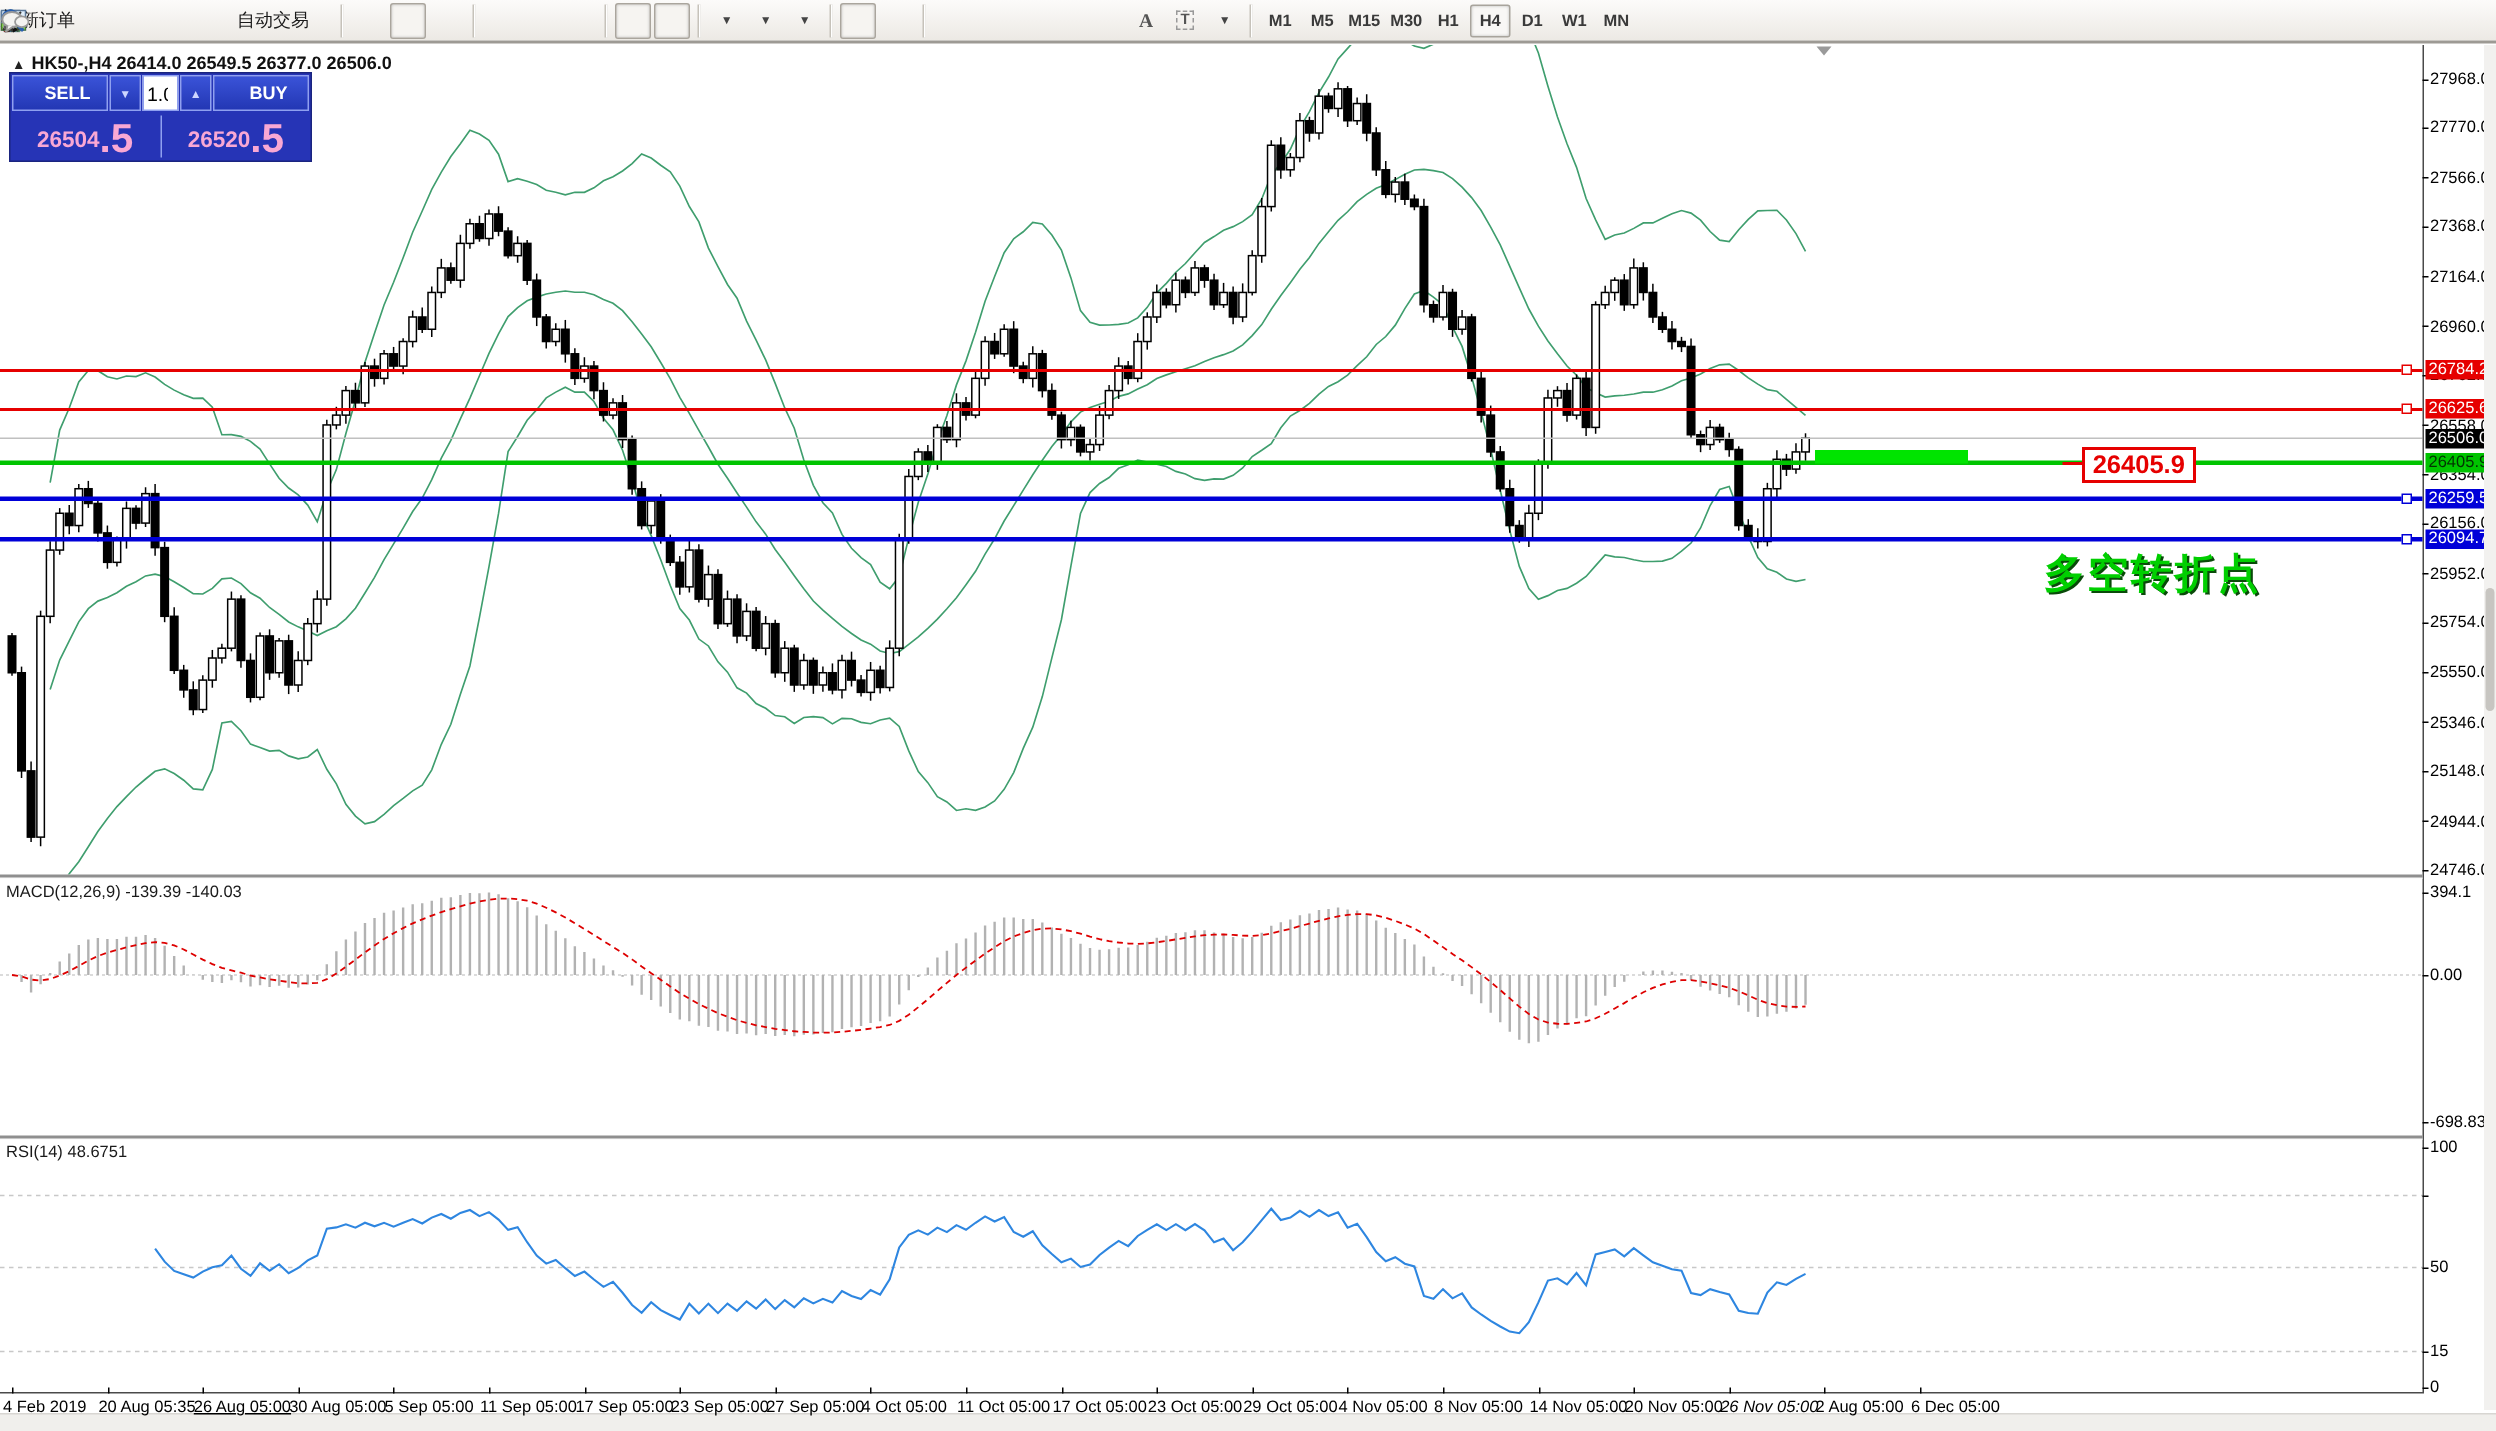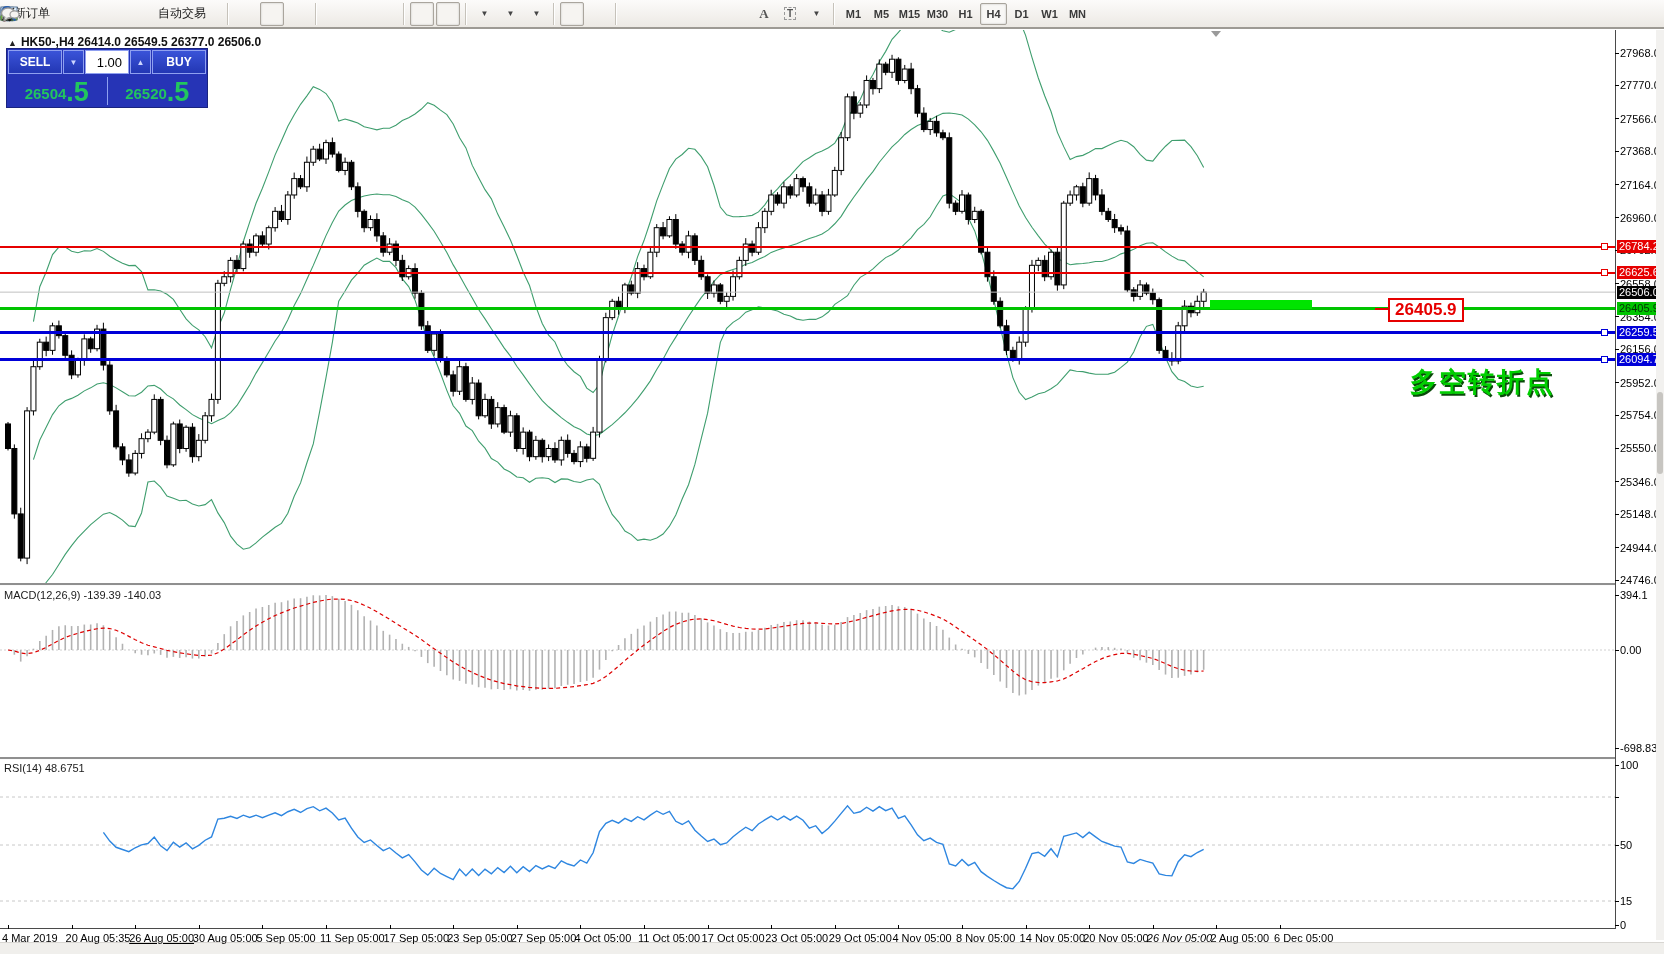--- a/index.html
+++ b/index.html
@@ -23,26 +23,26 @@
   .glyphT{font-size:10px;font-weight:bold;color:#555;border:1px dashed #999;padding:0 2px;}
   
   .chart-area{position:absolute;left:0;top:31px;width:1664px;height:923px;background:#fff;}
   .chart-title{position:absolute;left:8px;top:4px;font-size:12px;font-weight:bold;color:#111;z-index:9;}
   .chart-title .arr{font-size:9px;margin-right:4px;color:#222;}
   
   .trade-panel{position:absolute;left:6px;top:17px;width:200px;height:58px;background:#2634b6;
     border:1px solid #1a247f;z-index:10;display:flex;flex-direction:column;}
   .tp-row1{display:flex;height:26px;gap:1px;padding:1px;box-sizing:border-box;}
   .tp-btn{background:linear-gradient(#3a53d8,#2337b4);border:1px solid #8fa0f0;color:#fff;
-    font-size:12px;font-weight:bold;display:flex;align-items:center;justify-content:center;flex:0 0 52px;}
+    font-size:12px;font-weight:bold;display:flex;align-items:center;justify-content:center;flex:0 0 52px;padding-left:10px;}
   .tp-spin{flex:0 0 19px;background:linear-gradient(#3a53d8,#2337b4);border:1px solid #8fa0f0;
     color:#cdd6ff;font-size:8px;display:flex;align-items:center;justify-content:center;}
   .vol-input{flex:1;border:1px solid #8fa0f0;font-size:13px;text-align:right;padding-right:6px;
     font-family:"Liberation Sans",sans-serif;min-width:0;}
-  .tp-row2{flex:1;display:flex;color:#22c55e;}
+  .tp-row2{flex:1;display:flex;color:#f9a8d4;}
   .tp-price{flex:1;display:flex;align-items:flex-end;justify-content:center;padding-bottom:2px;}
   .tp-price .small{font-size:15px;font-weight:bold;line-height:22px;}
   .tp-price .big{font-size:27px;font-weight:bold;line-height:26px;}
   .tp-div{width:1px;background:#8fa0f0;margin:2px 0;}
   
   .hline{position:absolute;left:0;z-index:5;}
   .hhandle{position:absolute;width:7px;height:7px;background:#fff;z-index:6;box-sizing:border-box;}
   .badge{position:absolute;left:1617px;width:47px;height:13px;font-size:11px;line-height:13px;
     padding-left:2px;z-index:7;white-space:nowrap;}
   .tick-label{position:absolute;left:1620px;font-size:11px;color:#000;z-index:3;white-space:nowrap;}
@@ -941,40 +941,40 @@
       <div class="hline" style="top: 330.947px; width: 1615px; height: 3px; background: rgb(0, 0, 216);"></div>
       <div class="hhandle" style="left: 1601px; top: 328.947px; border: 1.5px solid rgb(0, 0, 216);"></div>
       <div class="badge" style="top: 325.947px; background: rgb(0, 0, 216); color: rgb(255, 255, 255);">26259.5</div>
       <div class="hline" style="top: 357.903px; width: 1615px; height: 3px; background: rgb(0, 0, 216);"></div>
       <div class="hhandle" style="left: 1601px; top: 355.903px; border: 1.5px solid rgb(0, 0, 216);"></div>
       <div class="badge" style="top: 352.903px; background: rgb(0, 0, 216); color: rgb(255, 255, 255);">26094.7</div>
       <div class="badge" style="top: 285.629px; background: rgb(0, 0, 0); color: rgb(255, 255, 255);">26506.0</div>
       <div style="position: absolute; z-index: 6; left: 1210.04px; width: 101.76px; top: 300.471px; height: 8.50528px; background: rgb(0, 228, 0);"></div>
       <div class="callout" style="left: 1388.12px; top: 297.502px;">26405.9</div>
       <div class="callout-dash" style="left: 1375.12px; top: 307.502px; width: 13px;"></div>
-      <div class="turning-point" style="left: 1362.68px; top: 363.621px; margin-left: 47px;">多空转折点</div>
+      <div class="turning-point" style="left: 1362.68px; top: 363.621px;">多空转折点</div>
       <div class="shift-marker" style="left: 1211.4px; top: 31px;"></div>
       <div class="tick-mark" style="top: 594.5px;"></div>
       <div class="tick-label" style="top: 589px;">394.1</div>
       <div class="tick-mark" style="top: 649.5px;"></div>
       <div class="tick-label" style="top: 644px;">0.00</div>
       <div class="tick-mark" style="top: 747.5px;"></div>
       <div class="tick-label" style="top: 742px;">-698.83</div>
       <div class="tick-mark" style="top: 764.5px;"></div>
       <div class="tick-label" style="top: 759px;">100</div>
       <div class="tick-mark" style="top: 796.5px;"></div>
       <div class="tick-label" style="top: 791px; margin-left: 44px;">80</div>
       <div class="tick-mark" style="top: 844.5px;"></div>
       <div class="tick-label" style="top: 839px;">50</div>
       <div class="tick-mark" style="top: 900.5px;"></div>
       <div class="tick-label" style="top: 895px;">15</div>
       <div class="tick-mark" style="top: 924.5px;"></div>
       <div class="tick-label" style="top: 919px;">0</div>
       <div class="date-tick" style="left: 8px;"></div>
-      <div class="date-label" style="left: 2px;">4 Mar 2019</div>
+      <div class="date-label" style="left: 2px;">4 Feb 2019</div>
       <div class="date-tick" style="left: 71.6px;"></div>
       <div class="date-label" style="left: 65.6px;">20 Aug 05:35</div>
       <div class="date-tick" style="left: 135.2px;"></div>
       <div class="date-label" style="left: 129.2px; text-decoration: underline;">26 Aug 05:00</div>
       <div class="date-tick" style="left: 198.8px;"></div>
       <div class="date-label" style="left: 192.8px;">30 Aug 05:00</div>
       <div class="date-tick" style="left: 262.4px;"></div>
       <div class="date-label" style="left: 256.4px;">5 Sep 05:00</div>
       <div class="date-tick" style="left: 326px;"></div>
       <div class="date-label" style="left: 320px;">11 Sep 05:00</div>

